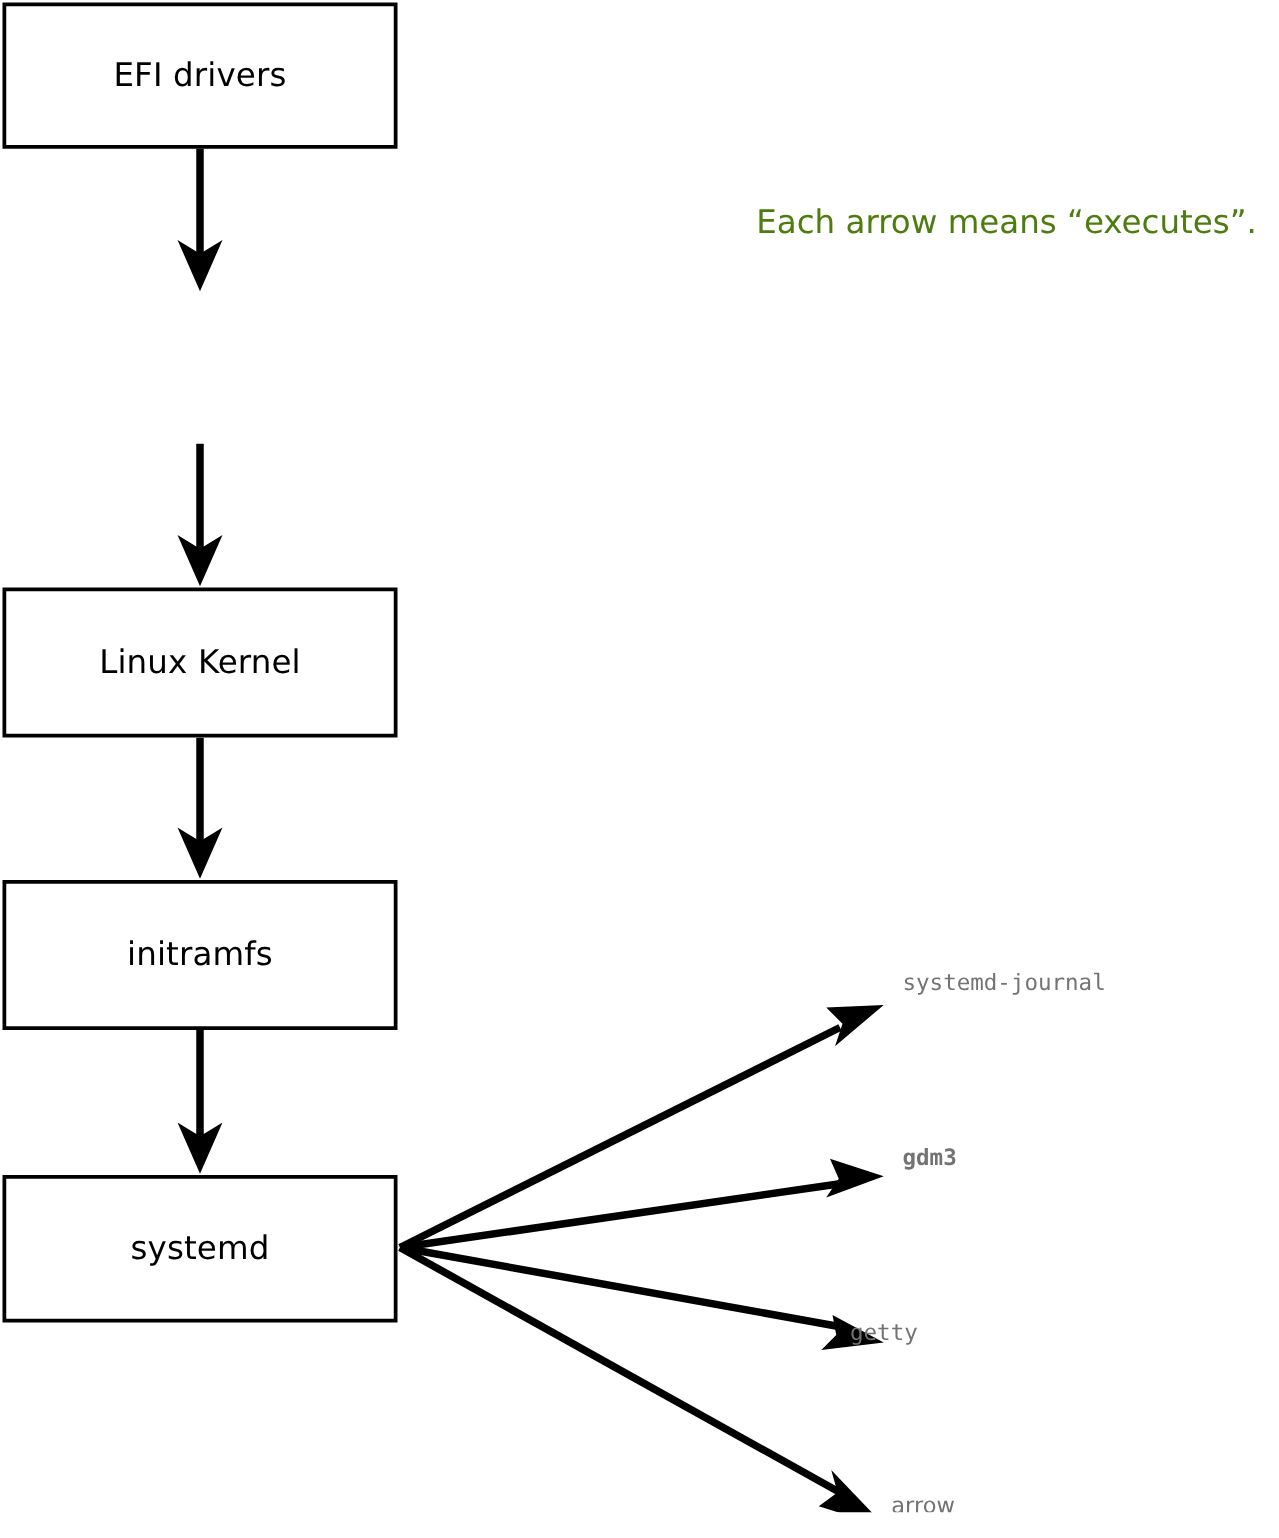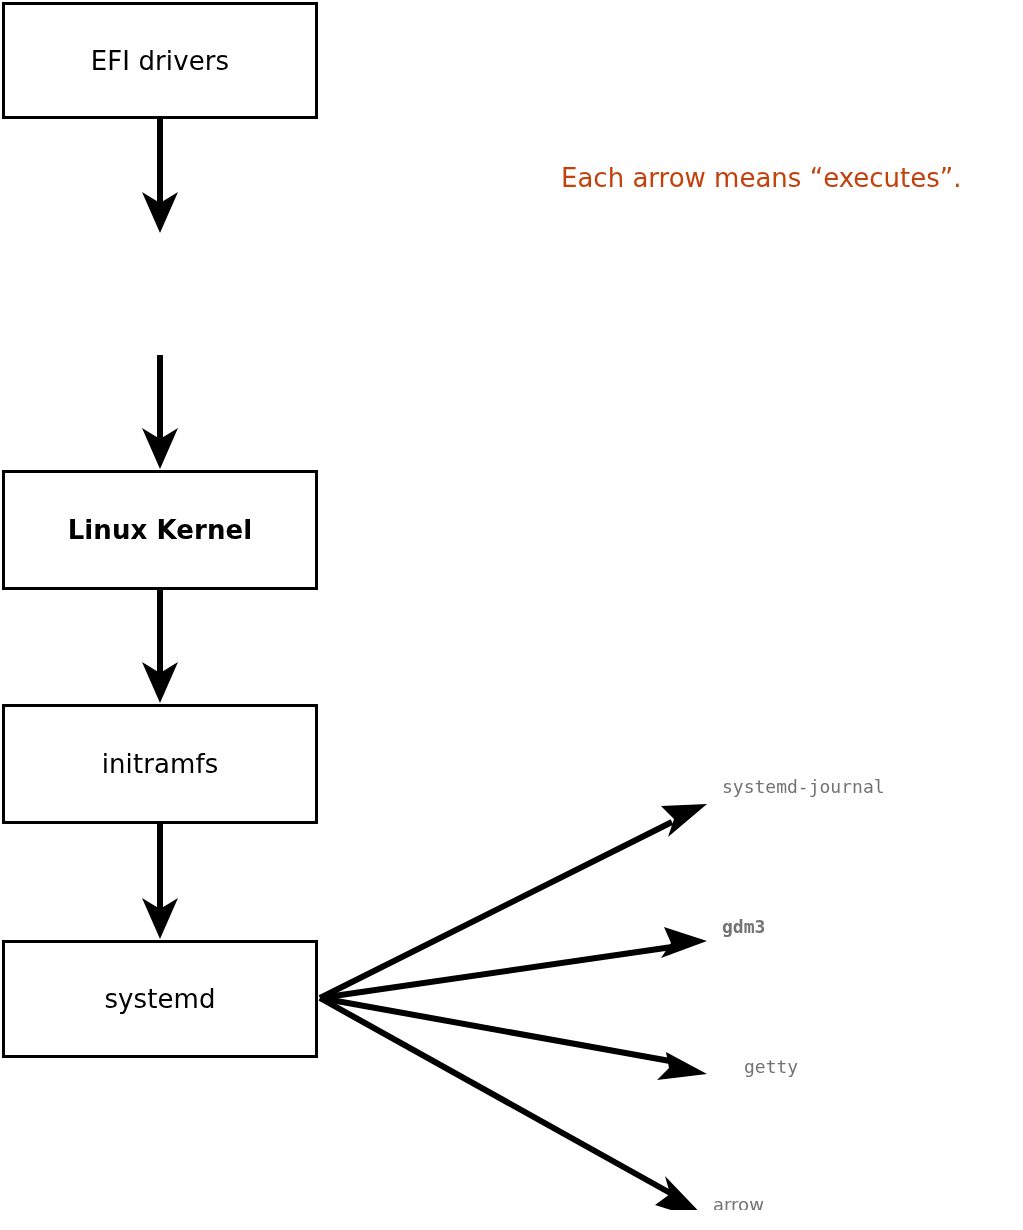--- a/index.html
+++ b/index.html
@@ -56,22 +56,23 @@
     letter-spacing: 0px;
   }
   .leaf-label.sans {
     font-family: "DejaVu Sans", "Liberation Sans", sans-serif;
   }
   #caption {
     position: absolute;
     font-family: "DejaVu Sans", "Liberation Sans", sans-serif;
     font-size: 26px;
     line-height: 1;
-    color: #c2410c;
+    color: #4d7c0f;
     white-space: nowrap;
+    margin-left: 44px;
   }
 </style>
 </head>
 <body>
 
 <div id="canvas">
 
   <svg id="edge-layer" viewBox="0 0 1023 1230" width="1023" height="1230" xmlns="http://www.w3.org/2000/svg">
 
     <g>
@@ -113,35 +114,35 @@
       <line x1="320" y1="998" x2="672" y2="1194" stroke="#000000" stroke-width="6"></line>
       <path d="M 709 1222 L 665 1176 L 670 1194 L 655 1205 Z" fill="#000000"></path>
     </g>
   </svg>
 
   <div class="node-box" style="left:2px; top:2px; width:316px; height:117px;">
     <span class="node-label">EFI drivers</span>
   </div>
 
 
-  <div class="node-box" style="left:2px; top:470px; width:316px; height:120px;font-weight:bold;">
+  <div class="node-box" style="left:2px; top:470px; width:316px; height:120px;">
     <span class="node-label">Linux Kernel</span>
   </div>
 
   <div class="node-box" style="left:2px; top:940px; width:316px; height:118px;">
     <span class="node-label">systemd</span>
   </div>
 
   <div class="node-box" style="left:2px; top:704px; width:316px; height:120px;">
     <span class="node-label">initramfs</span>
   </div>
 
   <span class="leaf-label mono" style="left:722px; top:778px;">systemd-journal</span>
 
   <span class="leaf-label mono" style="left:722px; top:918px;font-weight:bold;">gdm3</span>
 
-  <span class="leaf-label mono" style="left:744px; top:1058px;">getty</span>
+  <span class="leaf-label mono" style="left:680px; top:1058px;">getty</span>
 
   <span class="leaf-label sans" style="left:713px; top:1196px;">arrow</span>
 
   <div id="caption" style="left:561px; top:165px;">Each arrow means “executes”.</div>
 
 </div>
 
 </body></html>

